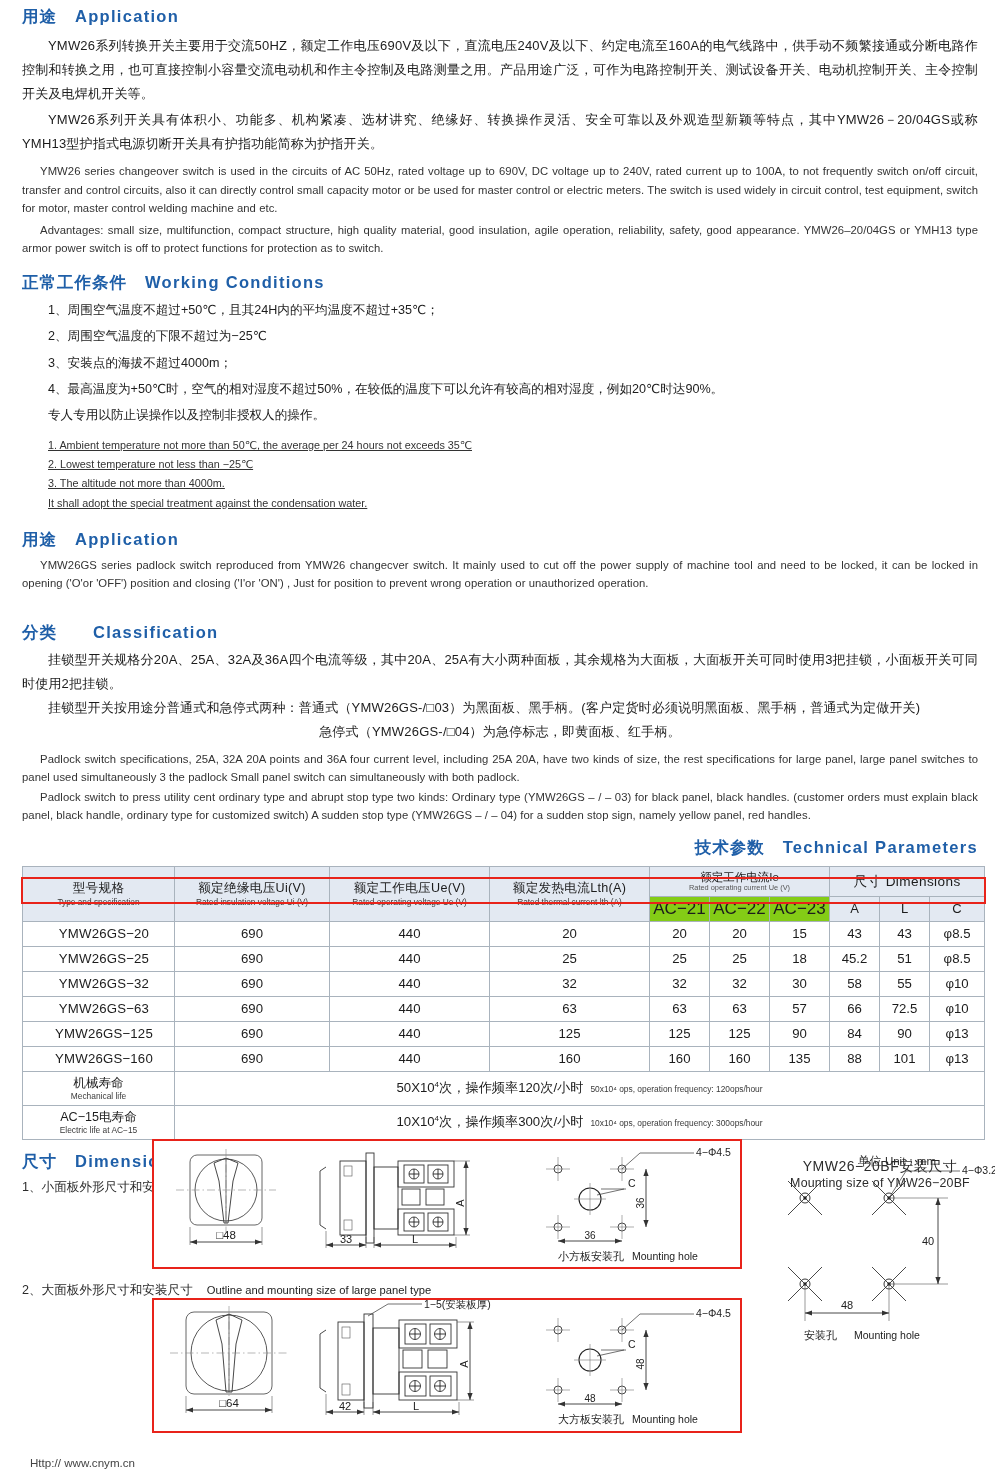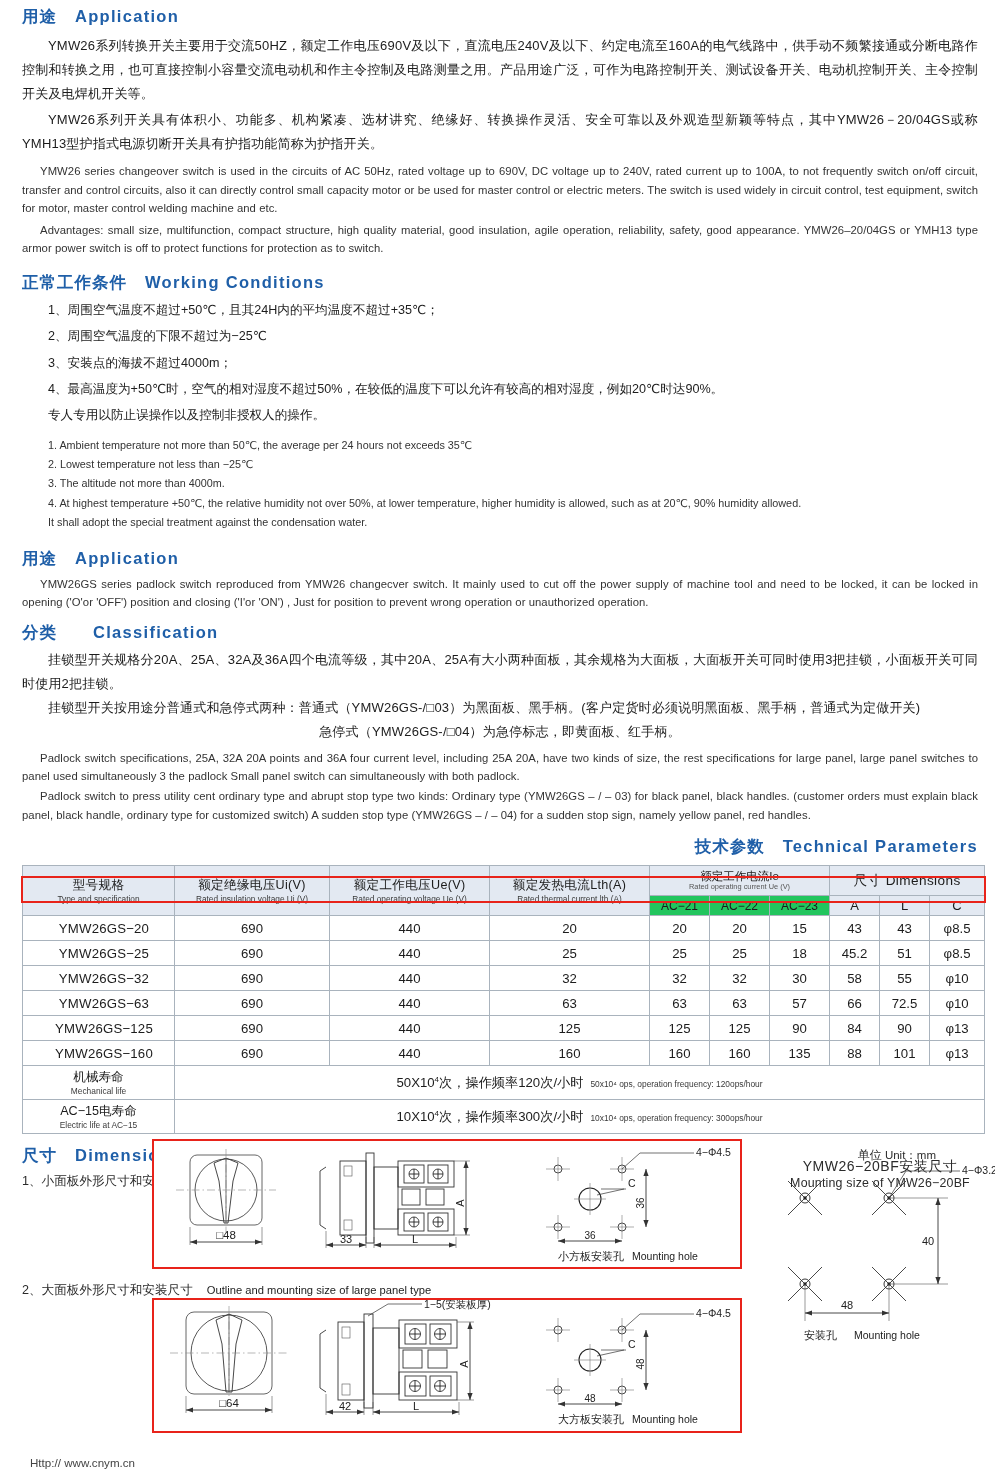--- a/index.html
+++ b/index.html
@@ -39,21 +39,21 @@
   table.tp td, table.tp th {
     border:1px solid #a9b3bd;
     text-align:center; vertical-align:middle;
     font-weight:400; color:#1c1c1c;
   }
   thead td { background:#e3e9f2; padding:3px 2px; }
   .hd-cn { font-size:12.6px; display:block; line-height:1.3; letter-spacing:.3px; }
   .hd-en { font-size:8.3px; display:block; line-height:1.25; color:#3a3a3a; }
   .hd-ie-cn { font-size:11.5px; display:block; line-height:1.25; }
   .hd-ie-en { font-size:7.4px; display:block; line-height:1.2; color:#555; }
-  .ac-cell { font-size:12px; padding:2px 0; background:#22c55e; }
+  .ac-cell { font-size:17px; padding:2px 0; background:#84cc16; }
   .dim-title { font-size:13.6px; letter-spacing:.4px; }
   .alc { font-size:13px; padding:2px 0; background:#e3e9f2; }
   tbody td { height:25px; font-size:13.2px; padding:1px 2px; background:#fff; }
   tbody td.model { font-size:13.2px; letter-spacing:.2px;padding-left:13px; }
   .life-cn { font-size:12.6px; display:block; line-height:1.3; }
   .life-en { font-size:8.4px; display:block; line-height:1.25; color:#3a3a3a; }
   .life-val { font-size:13.2px; }
   .life-val sup { font-size:8px; }
   .life-val .sm { font-size:8.4px; color:#3a3a3a; margin-left:7px; }
   .hl-box {
@@ -100,35 +100,34 @@
   </div>
 
   <div class="num-list" style="margin-top:3px;">
     <div>1、周围空气温度不超过+50℃，且其24H内的平均温度不超过+35℃；</div>
     <div>2、周围空气温度的下限不超过为−25℃</div>
     <div>3、安装点的海拔不超过4000m；</div>
     <div>4、最高温度为+50℃时，空气的相对湿度不超过50%，在较低的温度下可以允许有较高的相对湿度，例如20℃时达90%。</div>
     <div style="padding-left:26px;">专人专用以防止误操作以及控制非授权人的操作。</div>
   </div>
 
-  <div class="en-list" style="margin-top:7px;">
+  <div class="en-list" style="margin-top:7px;text-decoration:underline;">
     <div>1. Ambient temperature not more than 50℃, the average per 24 hours not exceeds 35℃</div>
     <div>2. Lowest temperature not less than −25℃</div>
     <div>3. The altitude not more than 4000m.</div>
-    <div>4. At highest temperature +50℃, the relative humidity not over 50%, at lower temperature, higher humidity is allowed, such as at 20℃, 90% humidity allowed.</div>
     <div>It shall adopt the special treatment against the condensation water.</div>
   </div>
 
   <div class="sec-head" style="margin-top:16px;">
     <span class="cn">用途</span>
     <span class="en">Application</span>
   </div>
   <p class="en-p ind" style="margin:5px 0 0 0;">YMW26GS series padlock switch reproduced from YMW26 changecver switch. It mainly used to cut off the power supply of machine tool and need to be locked, it can be locked in opening ('O'or 'OFF') position and closing ('I'or 'ON') , Just for position to prevent wrong operation or unauthorized operation.</p>
 
-  <div class="sec-head" style="margin-top:10px;gap:36px;">
+  <div class="sec-head" style="margin-top:30px;gap:36px;">
     <span class="cn">分类</span>
     <span class="en">Classification</span>
   </div>
   <p class="cn-p ind" style="margin:4px 0 0 0;">挂锁型开关规格分20A、25A、32A及36A四个电流等级，其中20A、25A有大小两种面板，其余规格为大面板，大面板开关可同时使用3把挂锁，小面板开关可同时使用2把挂锁。</p>
   <p class="cn-p ind" style="margin:0;">挂锁型开关按用途分普通式和急停式两种：普通式（YMW26GS-/□03）为黑面板、黑手柄。(客户定货时必须说明黑面板、黑手柄，普通式为定做开关)</p>
   <p class="cn-p" style="margin:0;text-align:center;">急停式（YMW26GS-/□04）为急停标志，即黄面板、红手柄。</p>
   <p class="en-p ind" style="margin:5px 0 0 0;">Padlock switch specifications, 25A, 32A 20A points and 36A four current level, including 25A 20A, have two kinds of size, the rest specifications for large panel, large panel switches to panel used simultaneously 3 the padlock  Small panel switch can simultaneously with both padlock.</p>
   <p class="en-p ind" style="margin:2px 0 0 0;">Padlock switch to press utility cent ordinary type and abrupt stop type two kinds: Ordinary type (YMW26GS – / – 03) for black panel, black handles. (customer orders must explain black panel, black handle, ordinary type for customized switch)  A sudden stop type (YMW26GS – / – 04) for a sudden stop sign, namely yellow panel, red handles.</p>
 
   <div class="sec-head" style="margin-top:12px;justify-content:flex-end;">

